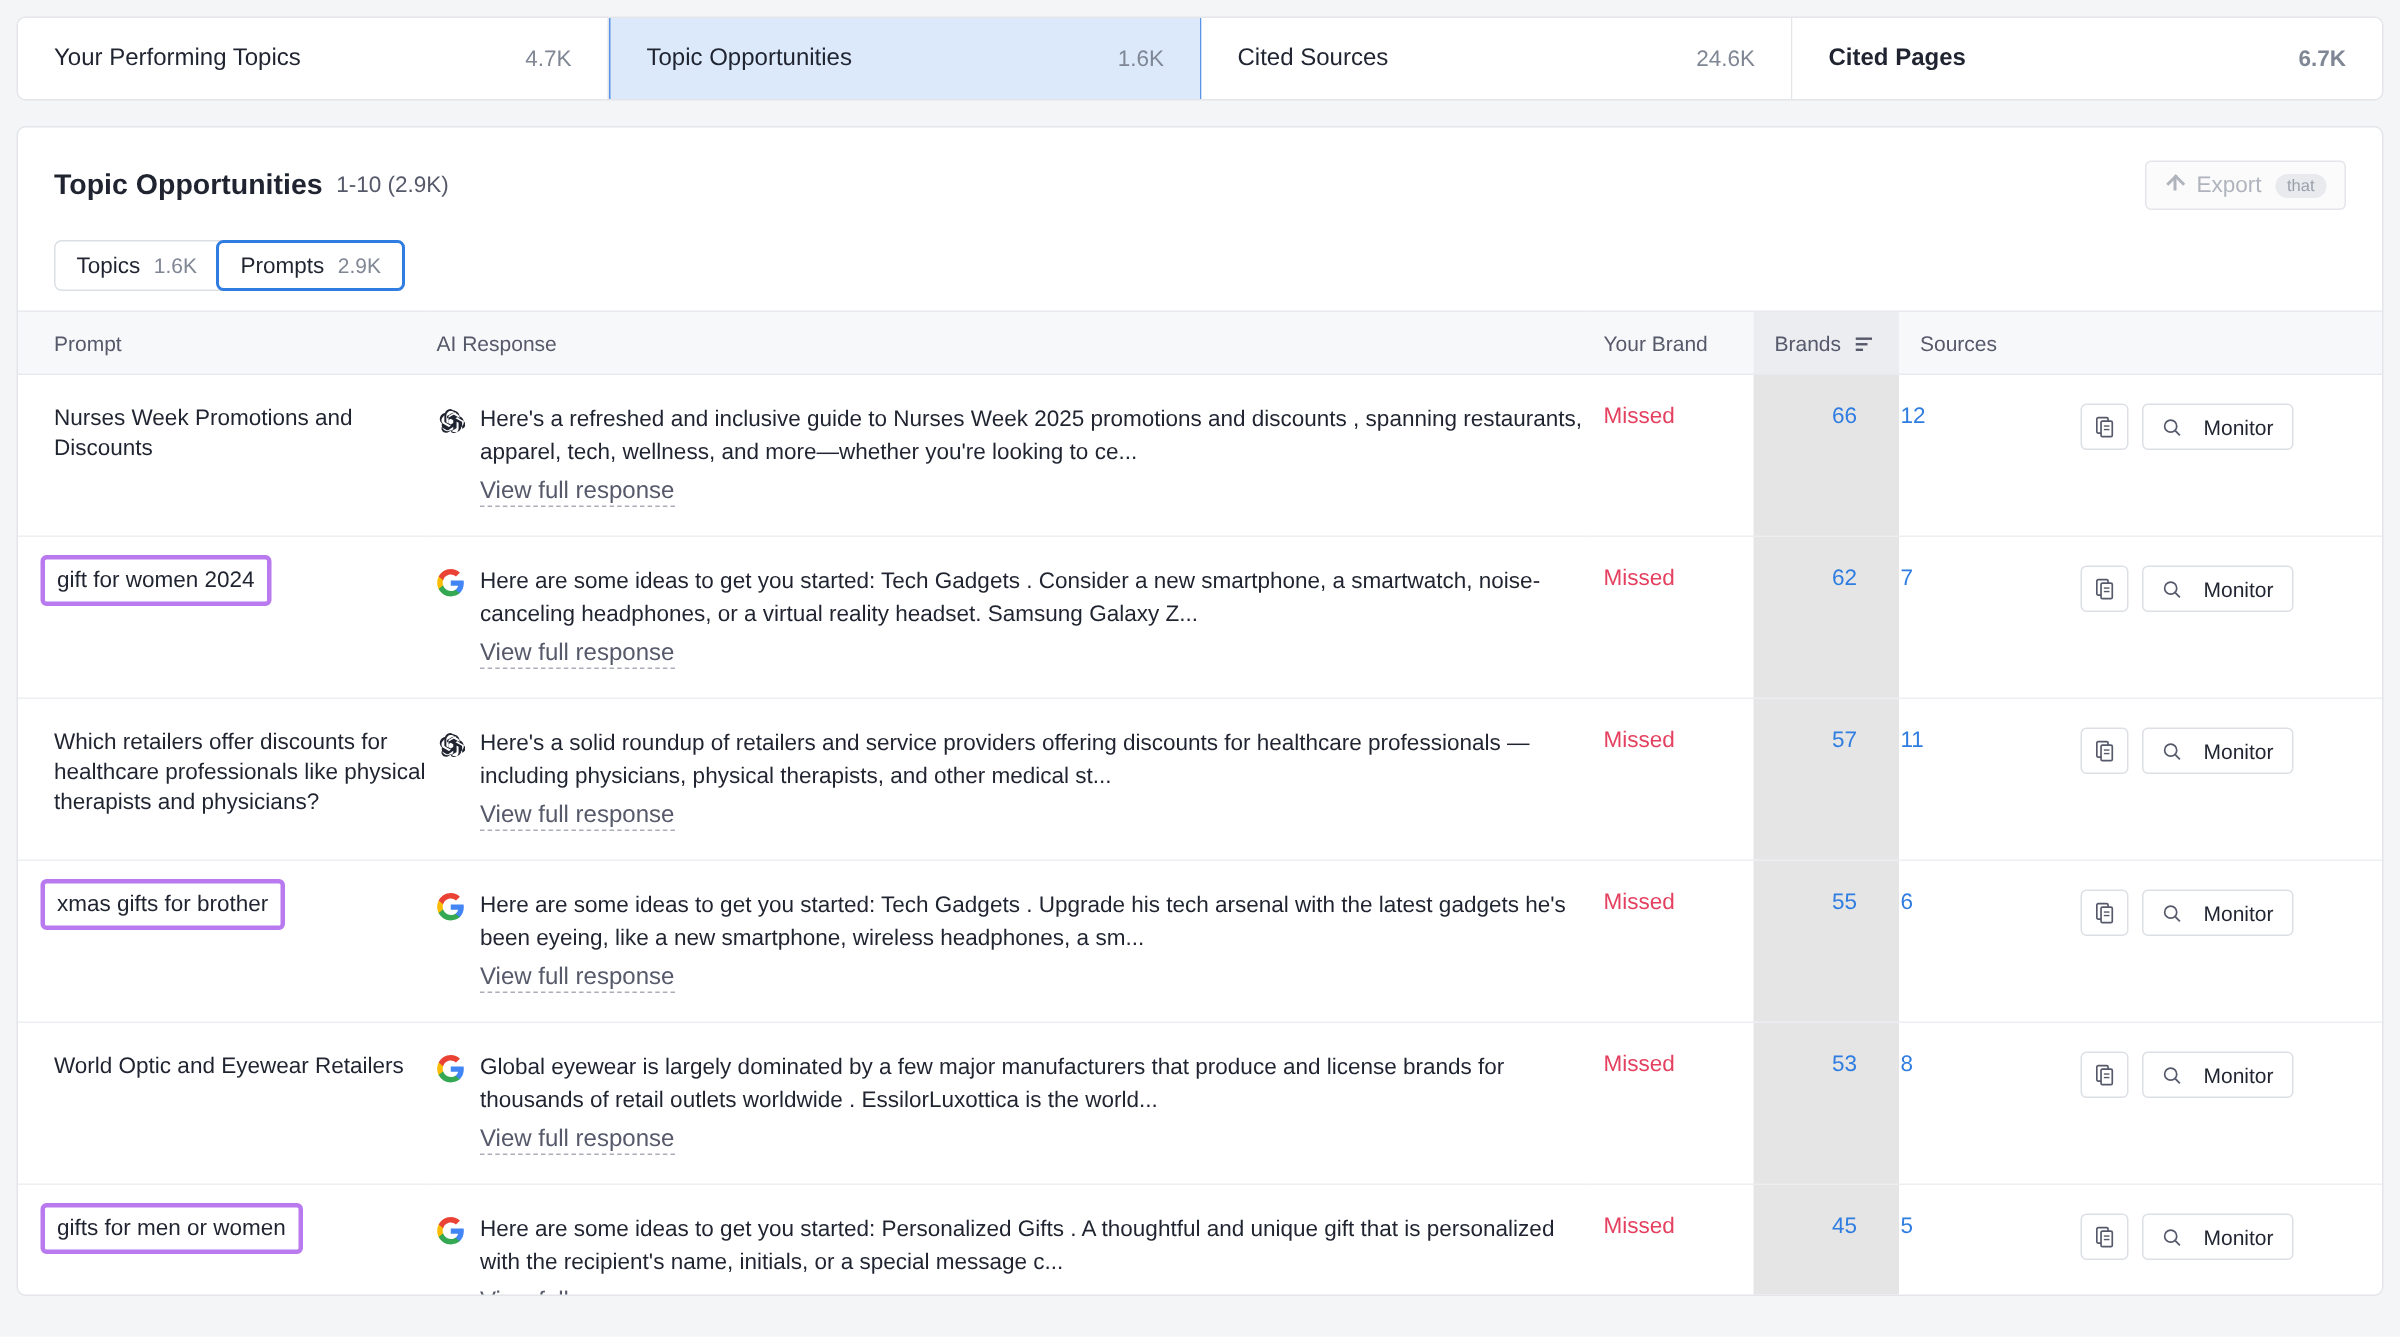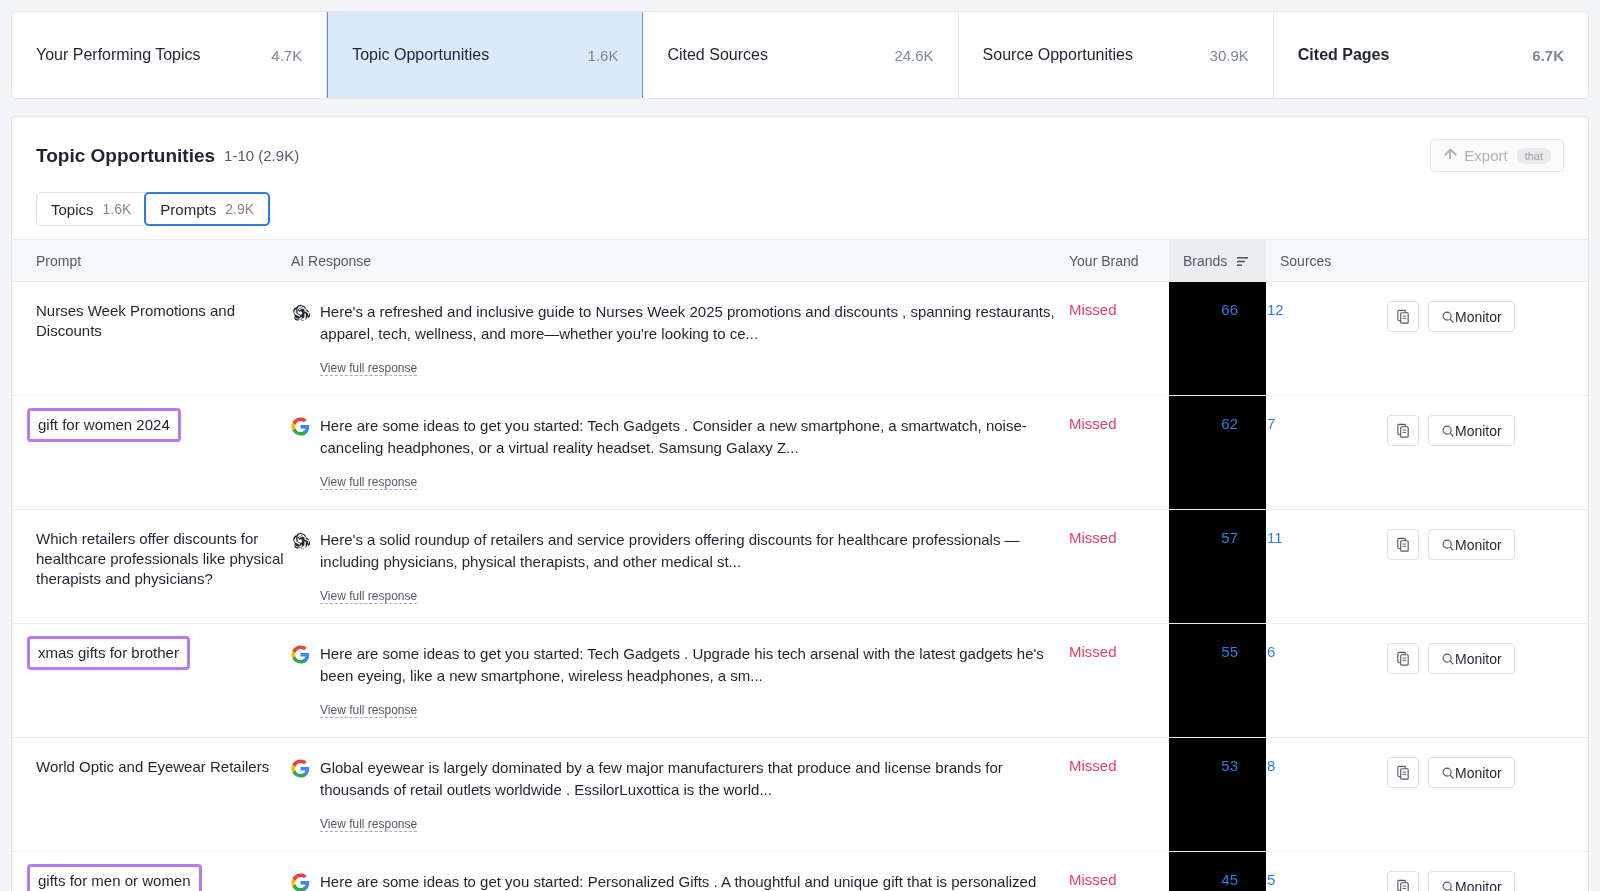--- a/index.html
+++ b/index.html
@@ -10,21 +10,21 @@
     font-family: "Liberation Sans", sans-serif;
     color: #1f2430;
     overflow: hidden;
   }
   .page { width: 1600px; height: 891px; position: relative; }
 
   
   .tabstrip {
     display: flex;
     margin: 11px 11px 0 11px;
-    height: 88px;
+    height: 56px;
     border-radius: 6px;
     overflow: hidden;
     background: #fff;
     border: 1px solid #e3e5e9;
   }
   .tab {
     flex: 1 1 0;
     display: flex;
     align-items: center;
     padding: 0 24px;
@@ -182,46 +182,46 @@
   td.c-resp { padding-left: 4px; }
   .resp-row { display: flex; gap: 10px; }
   .ai-ico { flex: 0 0 19px; margin-top: 2px; }
   .resp-text {
     line-height: 22px;
     color: #1f2430;
     font-size: 15px;
   }
   .view-full {
     display: inline-block;
-    margin-top: 16px;
-    font-size: 12px;
+    margin-top: 6px;
+    font-size: 16px;
     color: #55596a;
     border-bottom: 1px dashed #a9aeb8;
     cursor: pointer;
   }
   td.c-brand { color: #e4405f; font-size: 15px; padding-left: 10px; }
-  td.c-brands { background: #000000; text-align: right; padding-right: 28px; color: #2f7de1; }
+  td.c-brands { background: #e5e5e5; text-align: right; padding-right: 28px; color: #2f7de1; }
   td.c-sources { text-align: left; padding-right: 35px; color: #2f7de1; }
   td.c-brands span, td.c-sources span { cursor: pointer; }
   td.c-act { padding-right: 24px; }
   .act-wrap { display: flex; gap: 9px; justify-content: flex-start; align-items: flex-start; }
   .icon-btn {
     width: 32px; height: 31px;
     border: 1px solid #dcdfe4;
     border-radius: 4px;
     background: #fff;
     display: flex; align-items: center; justify-content: center;
     cursor: pointer;
   }
   .monitor-btn {
     height: 31px;
     border: 1px solid #dcdfe4;
     border-radius: 4px;
     background: #fff;
-    display: flex; align-items: center; gap: 0;
+    display: flex; align-items: center; gap: 14px;
     padding: 0 12px;
     font-size: 14px;
     color: #1f2430;
     cursor: pointer;
   }
 </style>
 </head>
 <body>
 
 <div class="page">
@@ -233,24 +233,20 @@
     </div>
     <div class="tab active">
       <span class="t-label">Topic Opportunities</span>
       <span class="t-count">1.6K</span>
     </div>
     <div class="tab">
       <span class="t-label">Cited Sources</span>
       <span class="t-count">24.6K</span>
     </div>
     <div class="tab">
-      <span class="t-label">Source Opportunities</span>
-      <span class="t-count">30.9K</span>
-    </div>
-    <div class="tab">
       <span class="t-label">Cited Pages</span>
       <span class="t-count">6.7K</span>
     </div>
   </div>
 
   <div class="card">
 
     <div class="card-head">
       <span class="card-title">Topic Opportunities</span>
       <span class="card-range">1-10 (2.9K)</span>

